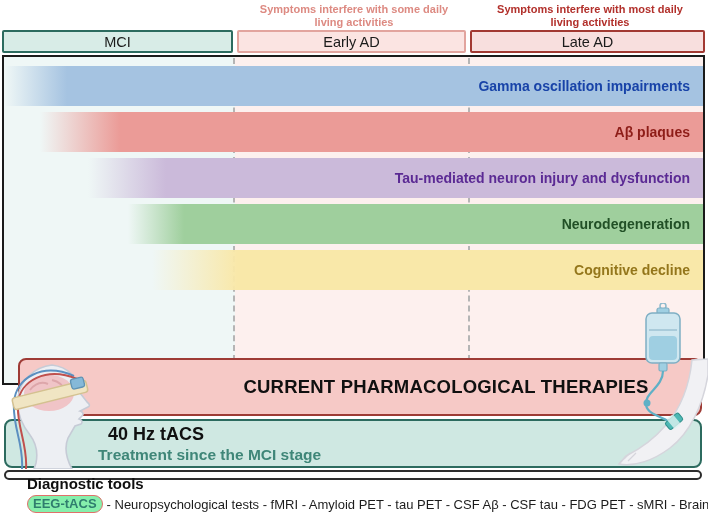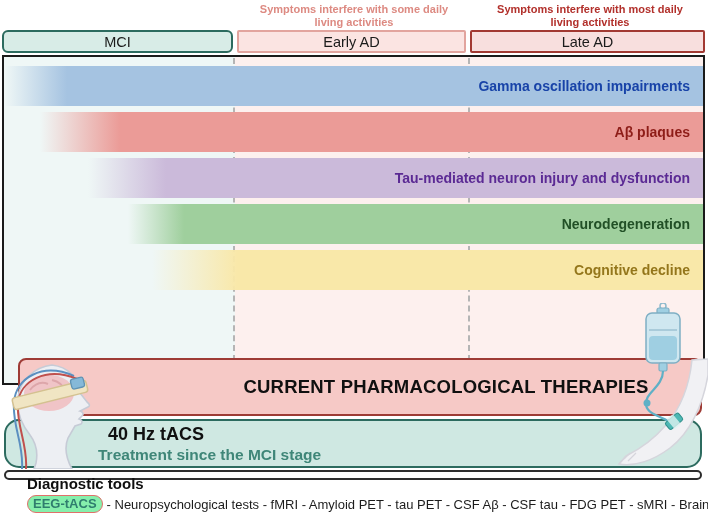--- a/index.html
+++ b/index.html
@@ -51,21 +51,21 @@
   #pharma-box{
     position:absolute;left:14px;right:1px;top:301px;height:58px;z-index:3;
     background:#f6c9c6;border:2.5px solid #9e3b35;border-radius:8px;
     display:flex;flex-direction:column;justify-content:center;
     padding:2px 18px 2px 190px;text-align:center;
   }
   #pharma-title{font-size:18.5px;font-weight:bold;color:#101010;letter-spacing:.2px;}
   #pharma-subtitle{font-size:15px;font-weight:bold;color:#d8837d;margin-top:2px;}
   #tacs-box{
     position:absolute;left:0;right:1px;top:362px;height:49px;z-index:3;
-    background:#cfe8e2;border:2px solid #2c6b5f;border-radius:15px;
+    background:#cfe8e2;border:2px solid #2c6b5f;border-radius:8px;
     display:flex;flex-direction:column;justify-content:center;
     padding-left:92px;
   }
   #tacs-title{font-size:18px;font-weight:bold;color:#101010;margin-left:10px;}
   #tacs-subtitle{font-size:15.5px;font-weight:bold;color:#3f8678;margin-top:1px;}
   #diag-box{
     position:absolute;left:0;right:1px;top:413px;bottom:0;z-index:5;
     background:#fcfcfc;border:2px solid #2b2b2b;border-radius:6px;
     padding:3px 21px;
   }
@@ -83,21 +83,21 @@
 </head>
 <body>
 
 <div id="fig">
 
   <div class="stage-desc d1" style="color: rgb(221, 138, 130);">Symptoms interfere with some daily
 living activities</div>
   <div class="stage-desc d2" style="color: rgb(178, 48, 43);">Symptoms interfere with most daily
 living activities</div>
 
-  <div class="stage-box s0" style="border-color: rgb(44, 107, 95); background: rgb(216, 236, 231); border-radius: 6px;">
+  <div class="stage-box s0" style="border-color: rgb(44, 107, 95); background: rgb(216, 236, 231);">
     <span>MCI</span>
   </div>
   <div class="stage-box s1" style="border-color: rgb(226, 164, 158); background: rgb(251, 228, 226);">
     <span>Early AD</span>
   </div>
   <div class="stage-box s2" style="border-color: rgb(162, 57, 50); background: rgb(248, 223, 222);">
     <span>Late AD</span>
   </div>
 
   <div id="frame">

